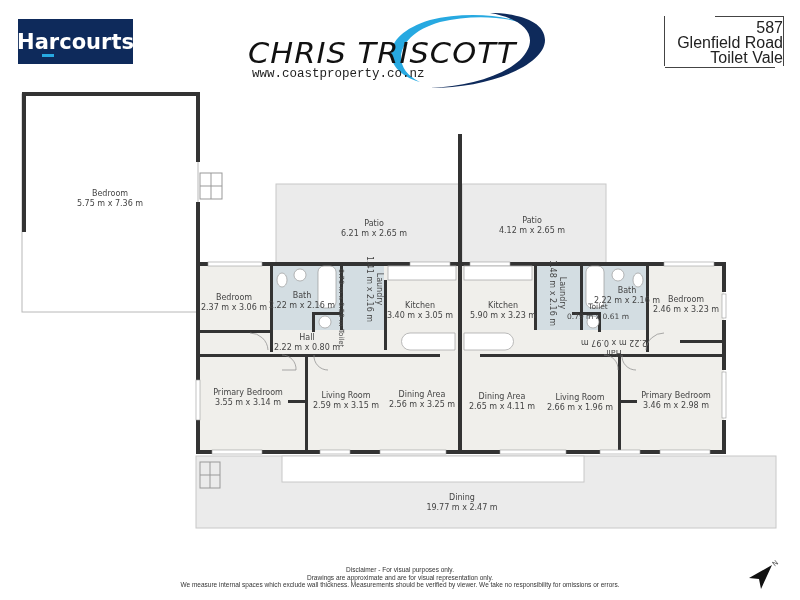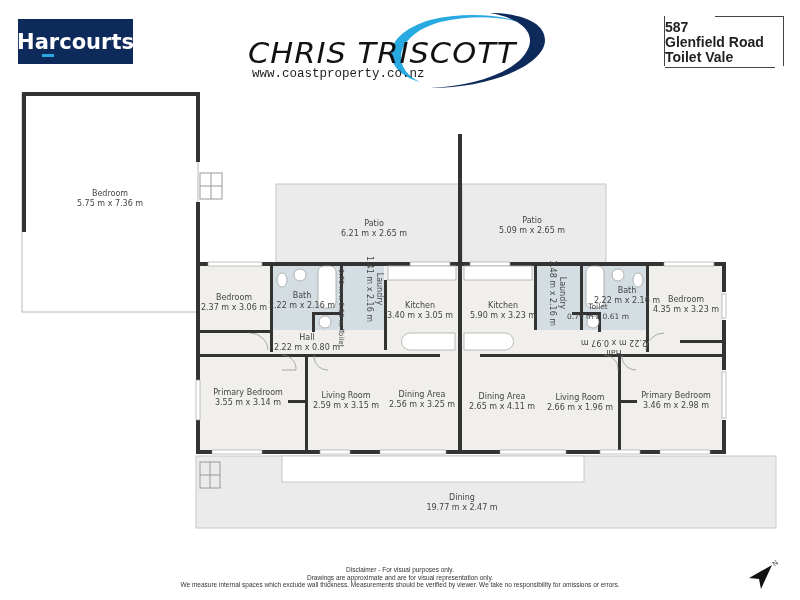--- a/index.html
+++ b/index.html
@@ -2,21 +2,21 @@
 <html><head>
 <meta charset="utf-8">
 <style>
   html, body { margin:0; padding:0; }
   body { width:800px; height:600px; background:#ffffff; position:relative; overflow:hidden; font-family:"DejaVu Sans", sans-serif; }
   .abs { position:absolute; }
   .logo-harcourts { left:18px; top:19px; width:115px; height:45px; background:#0e2a5b; color:#fff; font-family:"DejaVu Sans", sans-serif; font-weight:bold; font-size:21px; display:flex; align-items:center; justify-content:center; box-sizing:border-box; }
   .logo-harcourts .uline { position:absolute; left:24px; top:35px; width:12px; height:3px; background:#27a9e1; }
   .agent-name { left:248px; top:36px; font-family:"DejaVu Sans", sans-serif; font-style:italic; font-size:29px; letter-spacing:1px; color:#111; font-weight:normal; transform:scaleX(1.05); transform-origin:left; }
   .agent-url { left:252px; top:67px; font-size:12.5px; color:#222; font-family:Liberation Mono, monospace; }
-  .address-box { left:664px; top:16px; width:120px; height:50px; border-left:1px solid #444; border-right:1px solid #444; font-family:"Liberation Sans", sans-serif; font-size:14px; color:#222; text-align:left; line-height:15px; padding-top:4px; box-sizing:border-box;font-weight:bold; }
+  .address-box { left:664px; top:16px; width:120px; height:50px; border-left:1px solid #444; border-right:1px solid #444; font-family:"Liberation Sans", sans-serif; font-size:16px; color:#222; text-align:right; line-height:15px; padding-top:4px; box-sizing:border-box; }
   .address-box:before { content:""; position:absolute; top:0; left:50px; right:0; border-top:1px solid #444; }
   .address-box:after { content:""; position:absolute; bottom:-2px; left:0; width:110px; border-bottom:1px solid #444; }
   .label { position:absolute; font-family:"DejaVu Sans", sans-serif; font-size:8px; color:#444; text-align:center; line-height:10px; white-space:nowrap; transform:translate(-50%,-50%); }
   .label.vert { transform:translate(-50%,-50%) rotate(90deg); }
   .label.flip { transform:translate(-50%,-50%) rotate(180deg); }
   .disclaimer { left:0; width:800px; top:566px; text-align:center; font-family:"Liberation Sans", sans-serif; font-size:6.5px; color:#333; line-height:7.5px; }
   .compass { left:745px; top:557px; }
 </style>
 </head>
 <body>
@@ -149,21 +149,21 @@
 <div class="label" style="left:110px;top:199px;">
   <div>Bedroom</div>
     <div>5.75 m x 7.36 m</div>
 </div>
 <div class="label" style="left:374px;top:229px;">
   <div>Patio</div>
     <div>6.21 m x 2.65 m</div>
 </div>
 <div class="label" style="left:532px;top:226px;">
   <div>Patio</div>
-    <div>5.09 m x 2.65 m</div>
+    <div>4.12 m x 2.65 m</div>
 </div>
 <div class="label" style="left:234px;top:303px;">
   <div>Bedroom</div>
     <div>2.37 m x 3.06 m</div>
 </div>
 <div class="label" style="left:302px;top:301px;">
   <div>Bath</div>
     <div>2.22 m x 2.16 m</div>
 </div>
 <div class="label vert" style="left:341px;top:308px;font-size:7px;">
@@ -192,21 +192,21 @@
 <div class="label" style="left:598px;top:312px;font-size:7.5px;">
   <div>Toilet</div>
     <div>0.79 m x 0.61 m</div>
 </div>
 <div class="label" style="left:627px;top:296px;">
   <div>Bath</div>
     <div>2.22 m x 2.16 m</div>
 </div>
 <div class="label" style="left:686px;top:305px;">
   <div>Bedroom</div>
-    <div>4.35 m x 3.23 m</div>
+    <div>2.46 m x 3.23 m</div>
 </div>
 <div class="label flip" style="left:614px;top:347px;">
   <div>Hall</div>
     <div>2.22 m x 0.97 m</div>
 </div>
 <div class="label" style="left:248px;top:398px;">
   <div>Primary Bedroom</div>
     <div>3.55 m x 3.14 m</div>
 </div>
 <div class="label" style="left:346px;top:401px;">

